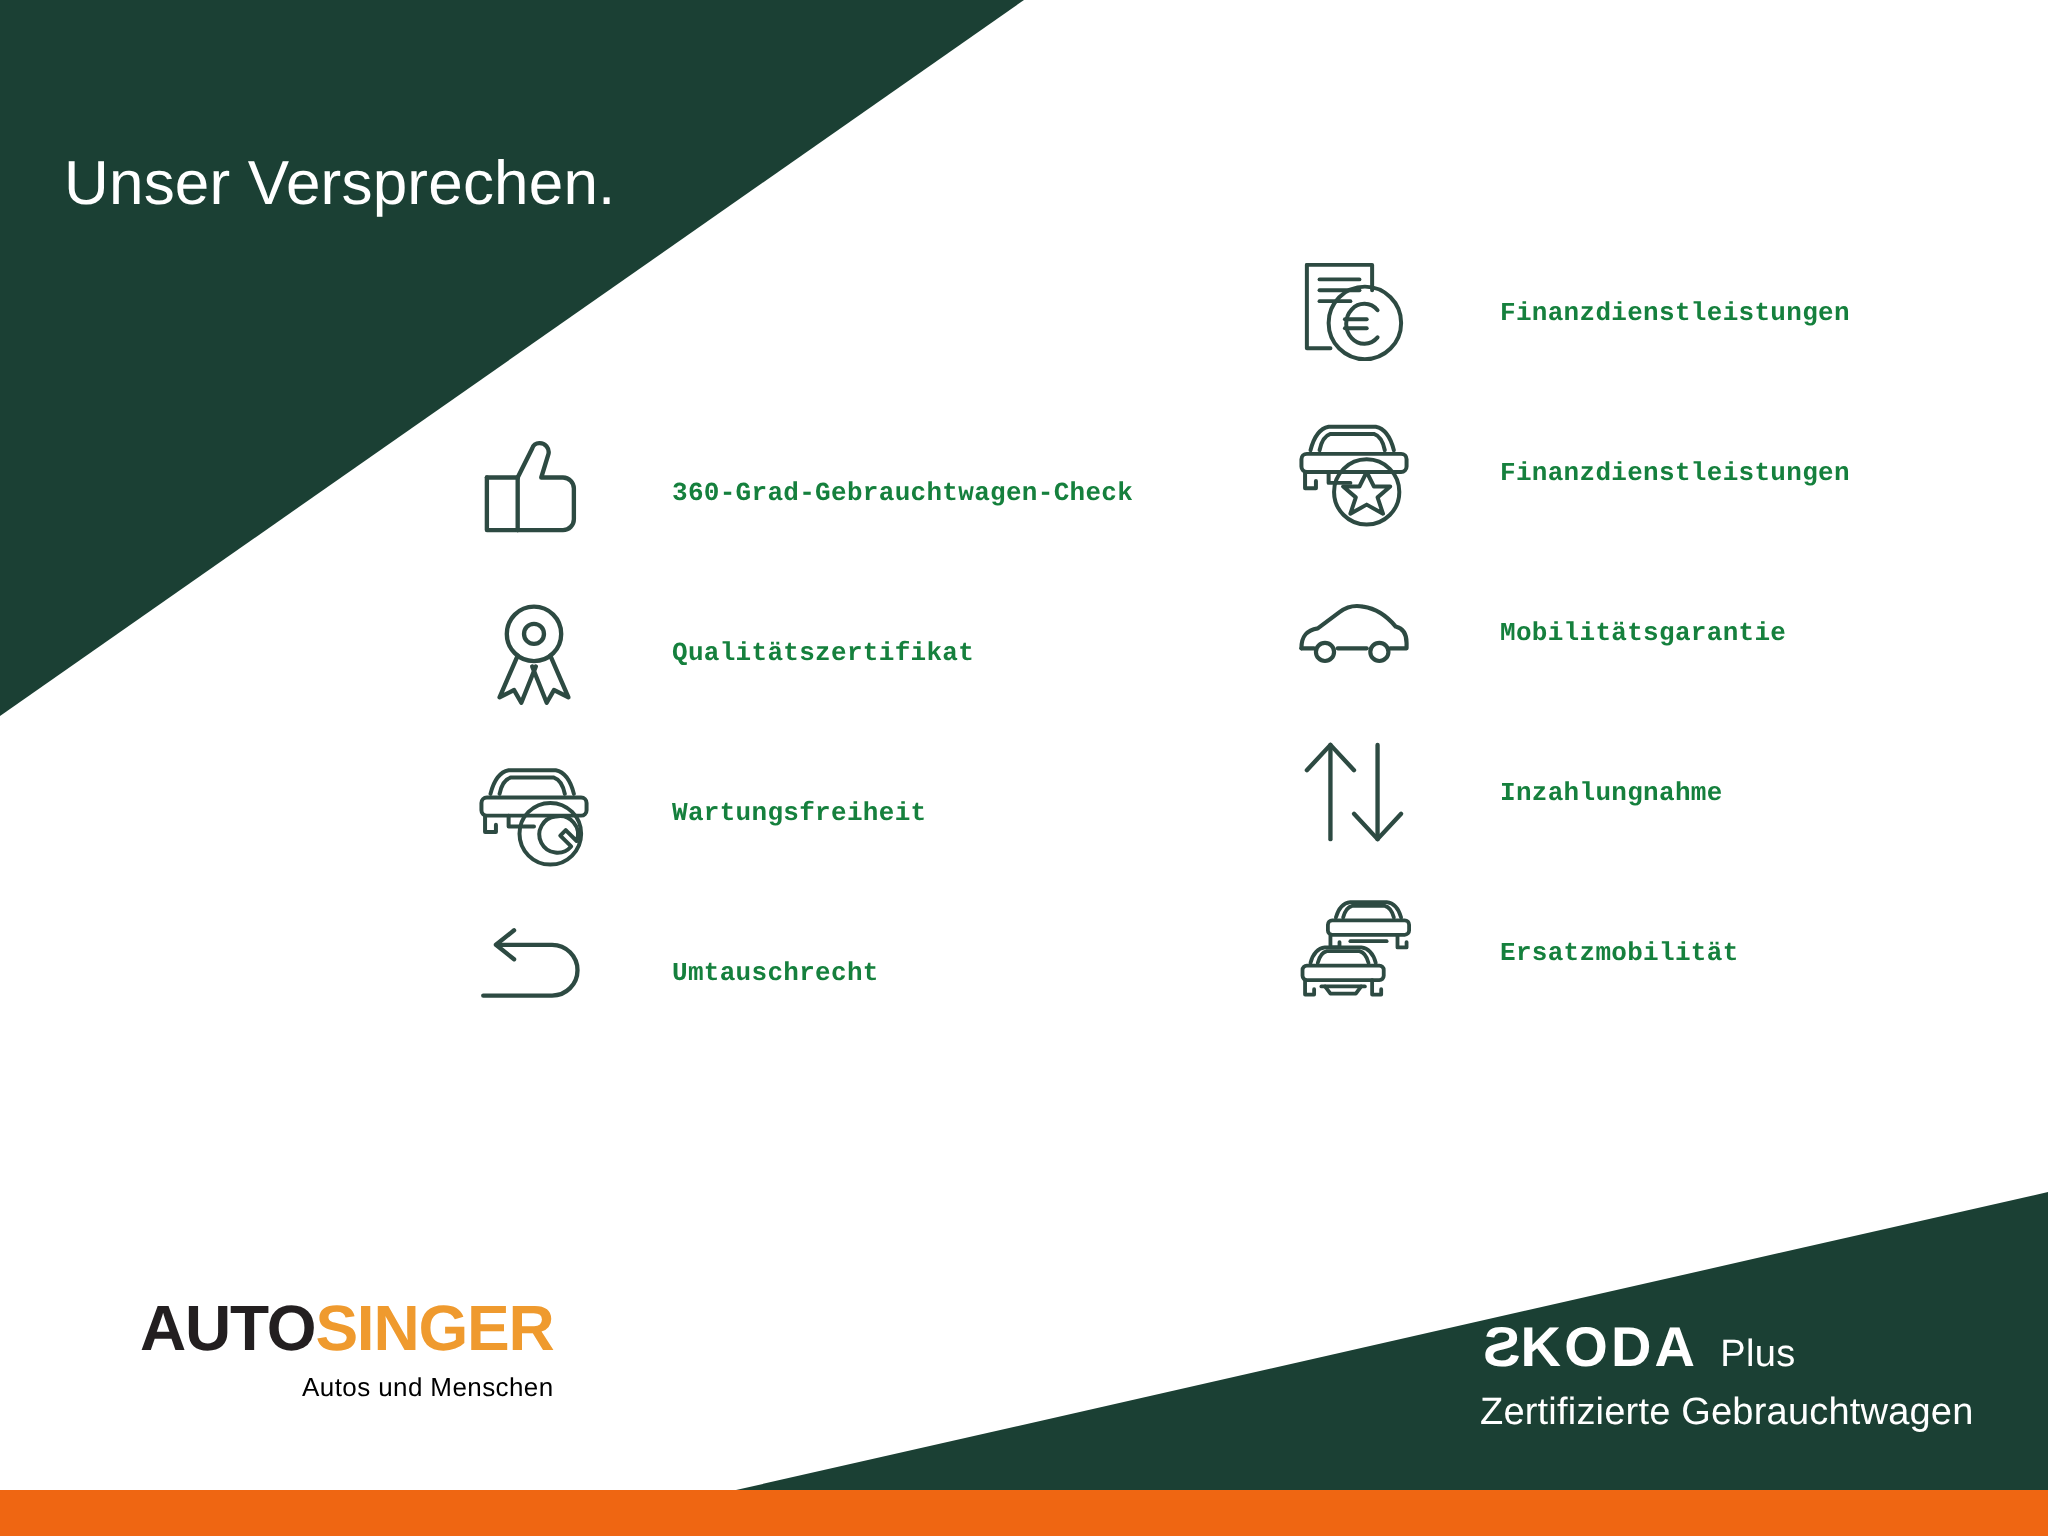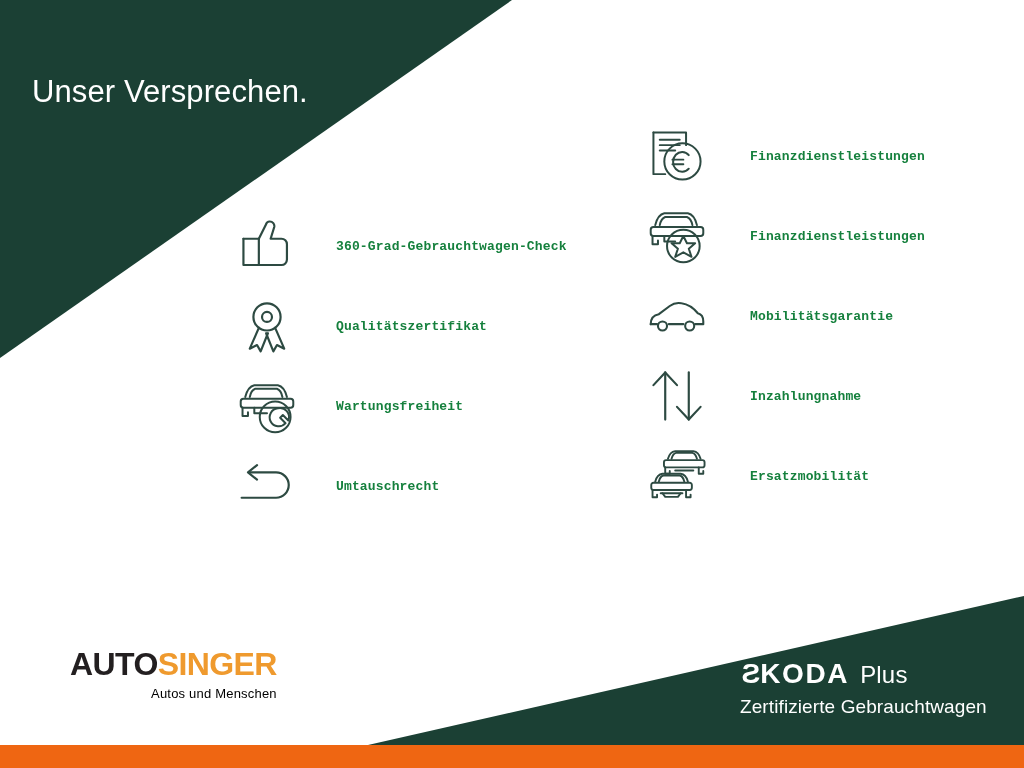--- a/index.html
+++ b/index.html
@@ -110,21 +110,21 @@
   .skoda-logo .brand {
     font-size: 28px;
     font-weight: bold;
     letter-spacing: 1.6px;
   }
   .skoda-logo .brand .s-mark {
     display: inline-block;
     transform: scaleX(-1);
   }
   .skoda-logo .plus {
-    font-size: 24px;
+    font-size: 19px;
     font-weight: 400;
     margin-left: 11px;
     letter-spacing: 0.2px;
   }
   .skoda-logo .sub {
     margin-top: 8px;
     font-size: 19px;
     font-weight: 400;
     letter-spacing: 0.1px;
   }

